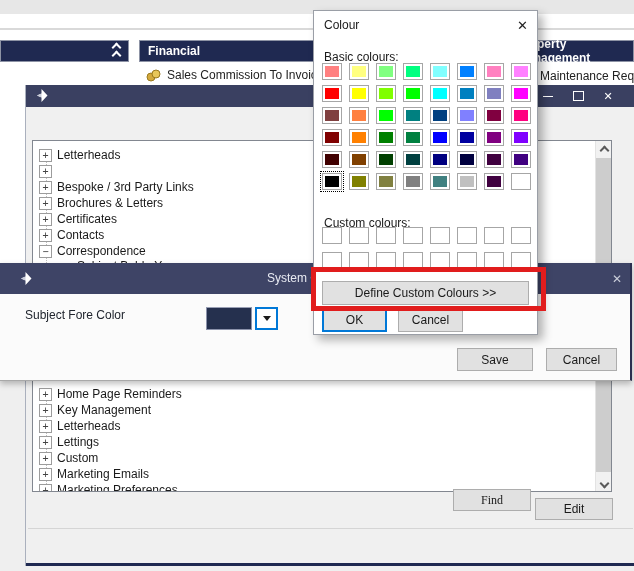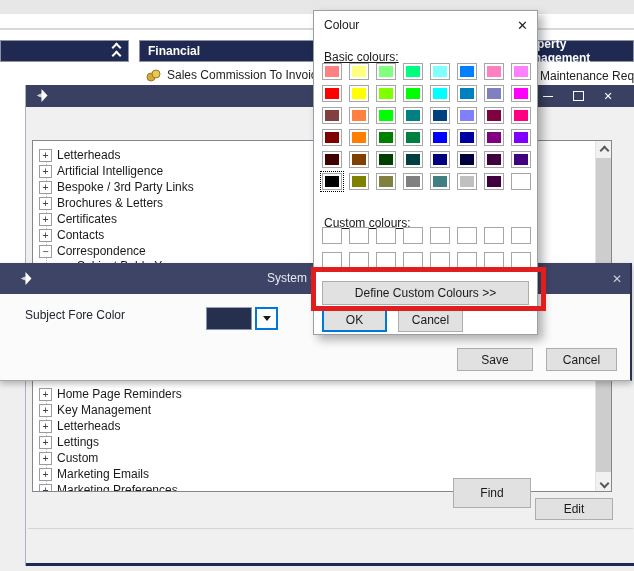--- a/index.html
+++ b/index.html
@@ -48,21 +48,21 @@
 
   
   .sbar{left:562px;top:0;width:17px;height:352px;background:#f1f1f1;border-left:1px solid #e3e3e3;}
   .sbtn{position:absolute;left:0;width:17px;height:17px;display:flex;align-items:center;justify-content:center;}
   .schev-up{width:5px;height:5px;border-left:2px solid #5a5a5a;border-top:2px solid #5a5a5a;transform:rotate(45deg);margin-top:2px;}
   .schev-dn{width:5px;height:5px;border-left:2px solid #5a5a5a;border-top:2px solid #5a5a5a;transform:rotate(225deg);margin-bottom:2px;}
   .sthumb{position:absolute;left:0;top:17px;width:17px;height:314px;background:#cdcdcd;}
 
   .btn{display:flex;align-items:center;justify-content:center;background:var(--button-bg);
        border:1px solid var(--button-border);font-size:12px;color:#1a1a1a;}
-  .find-btn{left:427px;top:393px;width:78px;height:30px;}
+  .find-btn{left:427px;top:404px;width:78px;height:22px;font-family:Liberation Serif, serif;}
   .edit-btn{left:509px;top:413px;width:78px;height:22px;}
   .exit-btn{left:518px;top:454px;width:77px;height:22px;}
   .divider{left:2px;top:443px;width:605px;height:1px;background:#d5d5d5;}
   .sys-bottom{left:0;top:478px;width:609px;height:3px;background:var(--header-navy);}
 
   
   .innerdlg{left:0;top:263px;width:632px;height:118px;background:var(--inner-dialog-bg);
             border-right:2px solid #2a3050;border-bottom:1px solid #a8a8a8;box-shadow:0 3px 6px rgba(0,0,0,.25);}
   .inner-titlebar{left:0;top:0;width:100%;height:31px;background:var(--inner-titlebar-navy);}
   .inner-title{position:absolute;left:267px;top:0;height:31px;line-height:31px;color:#e8eaf2;white-space:nowrap;}
@@ -74,21 +74,21 @@
   .drop-arrow{width:0;height:0;border:4px solid transparent;border-top:5px solid #1a1a1a;margin-top:4px;}
   .save-btn{left:457px;top:85px;width:76px;height:23px;}
   .inner-cancel-btn{left:546px;top:85px;width:71px;height:23px;}
 
   
   .colordlg{left:313px;top:10px;width:225px;height:325px;background:var(--dialog-bg);
             border:1px solid #9a9ea6;box-shadow:5px 5px 9px rgba(0,0,0,.3);}
   .cd-titlebar{left:0;top:0;width:100%;height:28px;background:#fff;}
   .cd-title{position:absolute;left:10px;top:0;height:28px;line-height:28px;color:#1a1a1a;}
   .cd-close{position:absolute;right:9px;top:0;height:28px;display:flex;align-items:center;color:#222;font-size:13px;}
-  .cd-label{position:absolute;left:10px;color:#1a1a1a;text-decoration:underline;}
+  .cd-label{position:absolute;left:10px;color:#1a1a1a;}
   .basic-label{top:39px;} .custom-label{top:205px;}
   .pal-grid{position:absolute;left:8px;display:grid;grid-template-columns:repeat(8,20px);column-gap:7px;}
   .basic-grid{top:52px;row-gap:5px;}
   .custom-grid{top:216px;row-gap:8px;}
   .swcell{width:20px;height:17px;background:#fff;border:1px solid #a6a6a6;padding:2px;box-sizing:border-box;}
   .swcell > i{display:block;width:100%;height:100%;}
   .swcell.sel{outline:1px dotted #000;outline-offset:1px;}
   .define-btn{left:8px;top:270px;width:207px;height:24px;}
   .ok-btn{left:8px;top:297px;width:65px;height:24px;border:2px solid var(--focus-blue);}
   .cd-cancel-btn{left:84px;top:297px;width:65px;height:24px;}
@@ -152,21 +152,20 @@
     <div class="abs treepanel">
       <div class="guide" style="top:12px;height:112px;"></div>
       <div class="guide" style="top:251px;height:96px;"></div>
       <div id="tree-upper">
           <div class="tree-row" style="top: 6px;">
             <span class="exp">+</span>
             <span>Letterheads</span>
           </div>
           <div class="tree-row" style="top: 22px;">
             <span class="exp">+</span>
-            <span>Artificial Intelligence</span>
           </div>
           <div class="tree-row" style="top: 38px;">
             <span class="exp">+</span>
             <span>Bespoke / 3rd Party Links</span>
           </div>
           <div class="tree-row" style="top: 54px;">
             <span class="exp">+</span>
             <span>Brochures &amp; Letters</span>
           </div>
           <div class="tree-row" style="top: 70px;">

